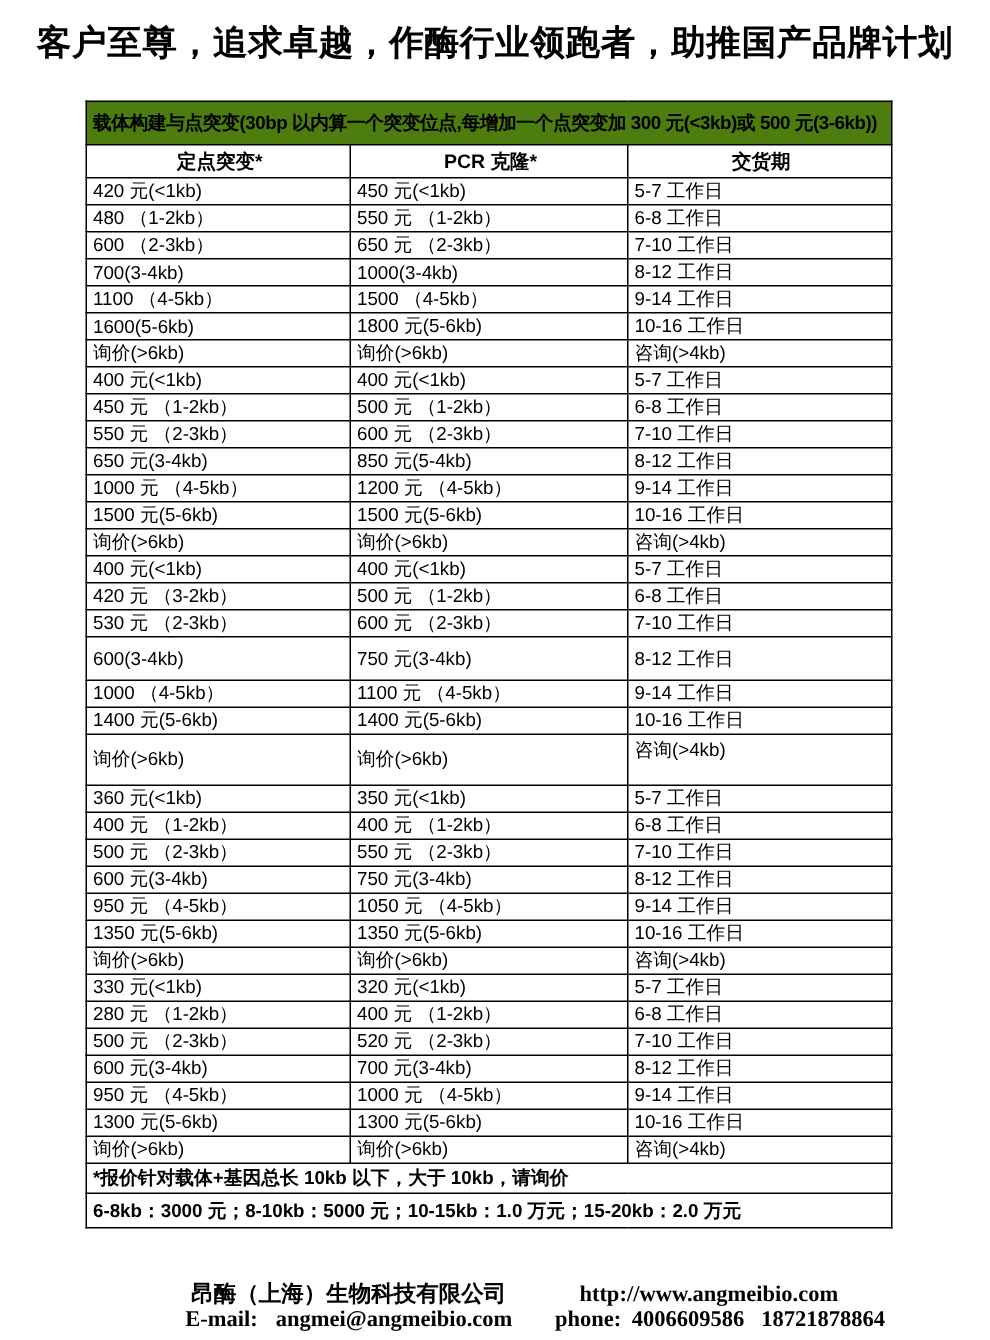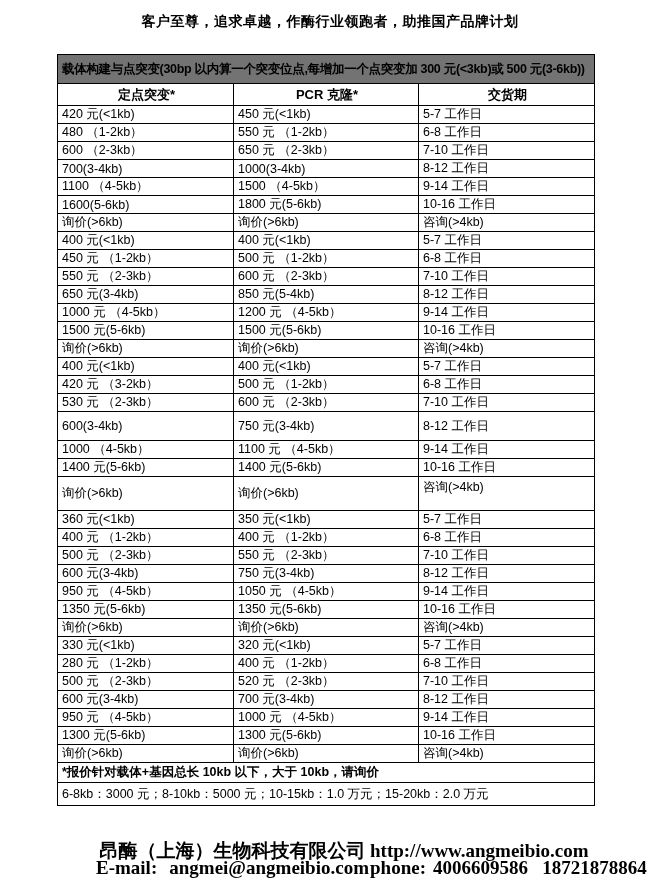--- a/index.html
+++ b/index.html
@@ -7,21 +7,21 @@
   body {
     background: #ffffff;
     font-family: "Liberation Sans", "DejaVu Sans", sans-serif;
     color: #000;
     position: relative;
     overflow: hidden;
   }
   .page-title {
     text-align: center;
     font-weight: bold;
-    font-size: 14px;
+    font-size: 23px;
     padding-top: 13px;
     letter-spacing: 0.5px;
   }
   table.price-table {
     border-collapse: collapse;
     table-layout: fixed;
     width: 537px;
     margin: 23px 0 0 57px;
   }
   .price-table td, .price-table th {
@@ -43,27 +43,27 @@
     text-align: center;
     font-weight: bold;
     font-size: 13px;
     height: 22px;
   }
   .price-table tbody td { height: 18px; }
   .price-table tr.row-tall td  { height: 29px; }
   .price-table tr.row-xtall td { height: 34px; }
   .price-table td.vtop { vertical-align: top; padding-top: 2px; }
   .price-table .note-row td  { font-weight: bold; height: 20px; }
-  .price-table .note-row2 td { font-weight: normal; height: 23px; }
+  .price-table .note-row2 td { font-weight: bold; height: 23px; }
   .contact {
     display: flex;
     margin-top: 36px;
     font-family: "Liberation Serif", "DejaVu Serif", serif;
     font-weight: bold;
-    font-size: 19px;
+    font-size: 15px;
     line-height: 17px;
   }
   .contact .col-left  { margin-left: 95px; width: 275px; text-align: center; }
   .contact .col-right { width: 205px; text-align: center; }
   .gap-l { margin-left: 12px; }
   .gap-s { margin-left: 7px; }
   .pre { white-space: pre; text-align: right; }
 </style>
 </head>
 <body>
@@ -71,21 +71,21 @@
 <div class="page-title">客户至尊，追求卓越，作酶行业领跑者，助推国产品牌计划</div>
 
 <table class="price-table">
   <colgroup>
     <col style="width:176px">
     <col style="width:185px">
     <col style="width:176px">
   </colgroup>
   <thead>
     <tr>
-      <td class="banner-cell" colspan="3" style="background: #737373;">载体构建与点突变(30bp 以内算一个突变位点,每增加一个点突变加 300 元(&lt;3kb)或 500 元(3-6kb))</td>
+      <td class="banner-cell" colspan="3" style="background: #4d7c0f;">载体构建与点突变(30bp 以内算一个突变位点,每增加一个点突变加 300 元(&lt;3kb)或 500 元(3-6kb))</td>
     </tr>
     <tr>
       <th class="col-head">定点突变*</th>
       <th class="col-head">PCR 克隆*</th>
       <th class="col-head">交货期</th>
     </tr>
   </thead>
   <tbody id="table-body">
       <tr>
         <td>420 元(&lt;1kb)</td>

